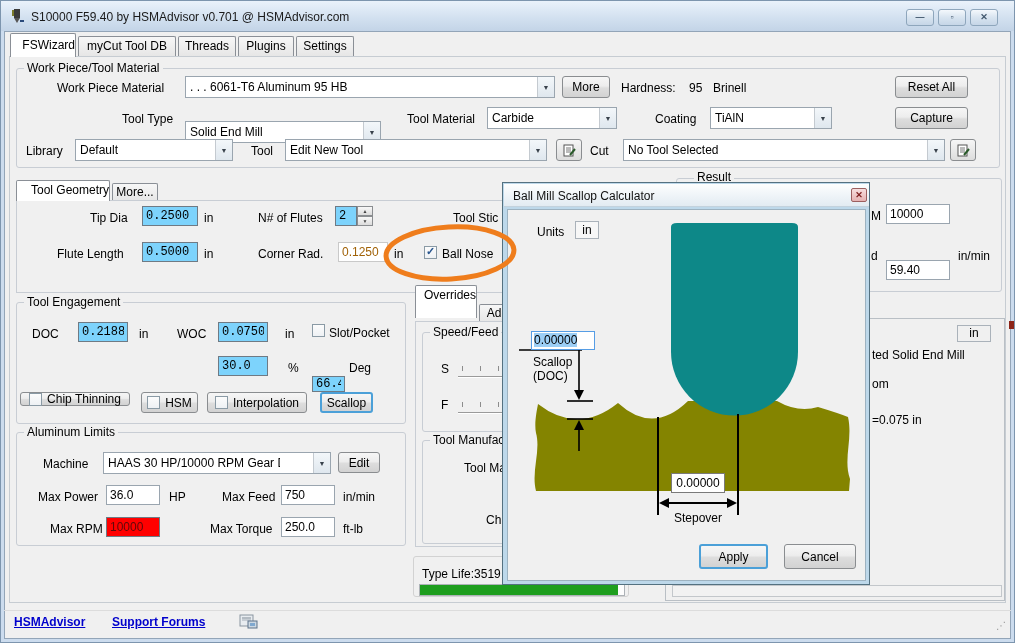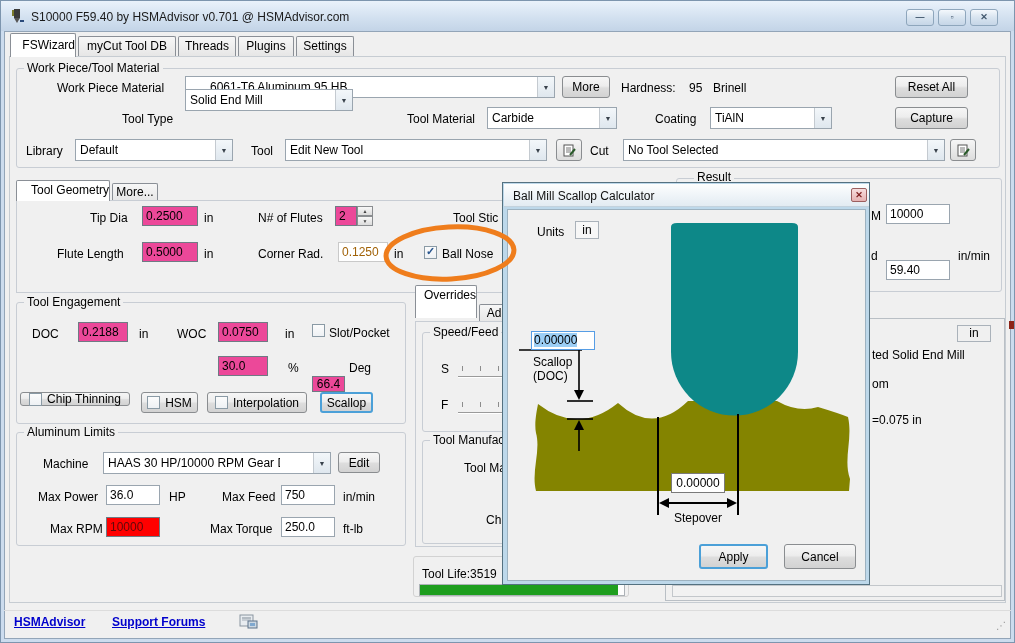--- a/index.html
+++ b/index.html
@@ -22,21 +22,21 @@
          border:1px solid #8a8f96; border-bottom:none; border-radius:2px 2px 0 0;
          background:linear-gradient(#f7f7f7,#e6e6e6); color:#000; }
   .tab.active { top:33px; height:24px; background:#fff; line-height:22px; z-index:3;text-align:right; }
   .page { position:absolute; left:9px; top:56px; width:997px; height:547px; border:1px solid #c6ccd2; background:#f0f0f0; }
   
   .grp { position:absolute; border:1px solid #c8cdd4; border-radius:3px; }
   .grplbl { position:absolute; font-size:12px; color:#000; background:#f0f0f0; padding:0 3px; white-space:nowrap; line-height:13px; }
   
   .fld { position:absolute; border:1px solid #9aa5af; background:#fff; font-family:"Liberation Sans",sans-serif;
          font-size:12px; color:#000; padding:1px 3px; }
-  .fld.green { background:#ec4899; border-color:#6f7a84; }
+  .fld.green { background:#7dd3fc; border-color:#6f7a84;font-family:Liberation Mono, monospace; }
   .fld.red { background:#ff0000; color:#5e0a0a; border-color:#6f7a84; }
   .fld.dis { color:#a16207; border-color:#c9c9c9; }
   
   .combo { position:absolute; background:#fff; border:1px solid #9aa5af; display:flex; align-items:center;gap:33px; }
   .combo .ctxt { flex:1; font-size:12px; padding-left:4px; white-space:nowrap; overflow:hidden; }
   .combo .carr { width:17px; align-self:stretch; border-left:1px solid #c4cad0;
                  background:linear-gradient(#f3f7fa,#dfe7ee); font-size:7px; color:#39424c;
                  display:flex; align-items:center; justify-content:center; }
   
   .btn { position:absolute; border:1px solid #8a8d90; border-radius:3px; font-size:12px; color:#000;
@@ -105,21 +105,21 @@
     <span class="ctxt">. . . 6061-T6 Aluminum 95 HB</span>
       <span class="carr">▼</span>
   </div>
   <div class="btn" style="left:562px;top:76px;width:48px;height:22px">More</div>
   <div class="lbl" style="left:621px;top:81px">Hardness:</div>
   <div class="lbl" style="left:689px;top:81px">95</div>
   <div class="lbl" style="left:713px;top:81px">Brinell</div>
   <div class="btn" style="left:895px;top:76px;width:73px;height:22px">Reset All</div>
 
   <div class="lbl" style="left:122px;top:112px">Tool Type</div>
-  <div class="combo" style="left:185px;top:89px;width:168px;height:22px">
+  <div class="combo" style="left:185px;top:121px;width:196px;height:22px">
     <span class="ctxt">Solid End Mill</span>
       <span class="carr">▼</span>
   </div>
   <div class="lbl" style="left:407px;top:112px">Tool Material</div>
   <div class="combo" style="left:487px;top:107px;width:130px;height:22px">
     <span class="ctxt">Carbide</span>
       <span class="carr">▼</span>
   </div>
   <div class="lbl" style="left:655px;top:112px">Coating</div>
   <div class="combo" style="left:710px;top:107px;width:122px;height:22px">
@@ -256,21 +256,21 @@
   <div class="tick" style="left:462px;top:402px"></div>
   <div class="tick" style="left:480px;top:402px"></div>
   <div class="tick" style="left:498px;top:402px"></div>
   <div class="groove" style="left:458px;top:412px;width:196px"></div>
   <div class="grp" style="left:422px;top:440px;width:232px;height:104px"></div>
   <div class="grplbl" style="left:430px;top:434px">Tool Manufac</div>
   <div class="frag" style="left:464px;top:461px;width:50px">Tool Ma</div>
   <div class="frag" style="left:486px;top:513px;width:20px">Ch</div>
 
   <div class="grp" style="left:413px;top:556px;width:216px;height:41px;border-color:#d2d2d2"></div>
-  <div class="frag" style="left:422px;top:567px;width:120px">Tool Life:3519</div>
+  <div class="frag" style="left:422px;top:567px;width:120px">Type Life:3519</div>
   <div class="pbar" style="left:419px;top:584px;width:206px;height:12px">
       <div class="pfill" style="width:97%"></div>
     </div>
 
   <div class="grp" style="left:665px;top:318px;width:340px;height:283px;border-color:#b9bfc5;border-radius:0"></div>
   <div class="abs" style="left:957px;top:325px;width:34px;height:17px;border:1px solid #aab2ba;background:#f0f0f0;font-size:12px;text-align:center;line-height:15px">in</div>
   <div class="frag" style="left:872px;top:348px;width:130px">ted Solid End Mill</div>
   <div class="frag" style="left:872px;top:377px;width:40px">om</div>
   <div class="frag" style="left:872px;top:413px;width:80px">=0.075 in</div>
   <div class="pbar" style="left:672px;top:585px;width:330px;height:12px;background:#f2f2f2;border-color:#c3c7cb"></div>

